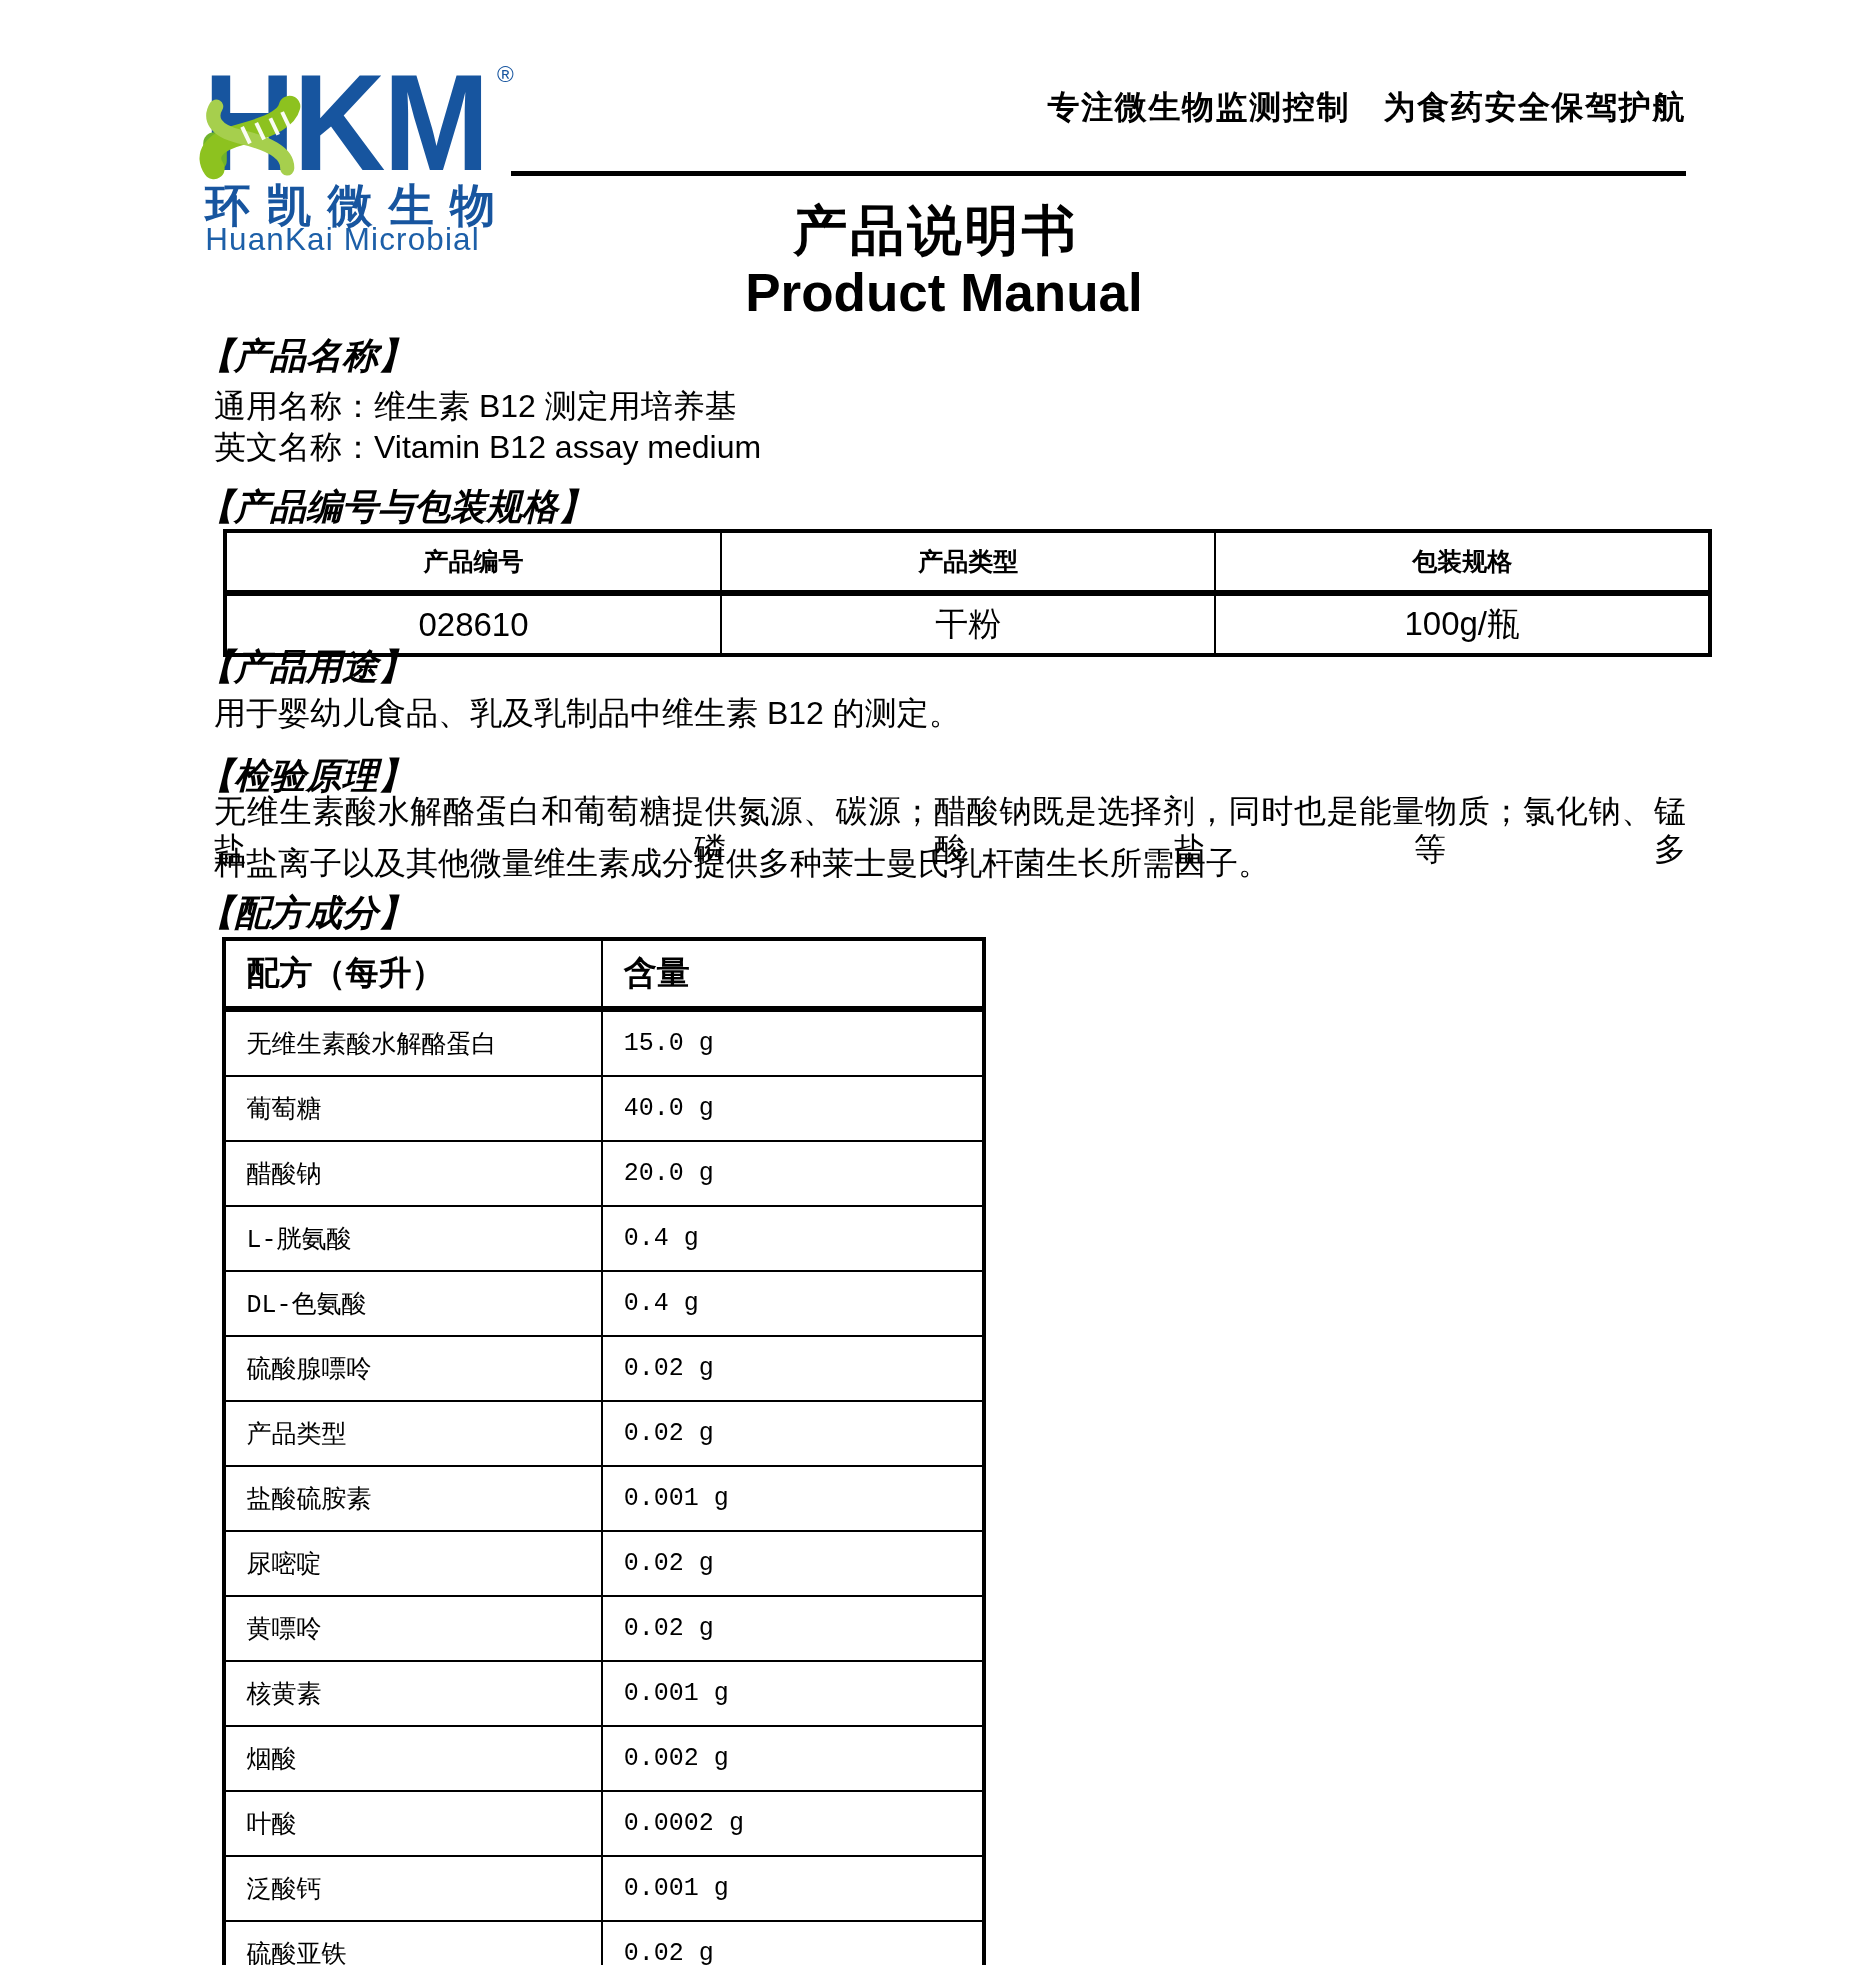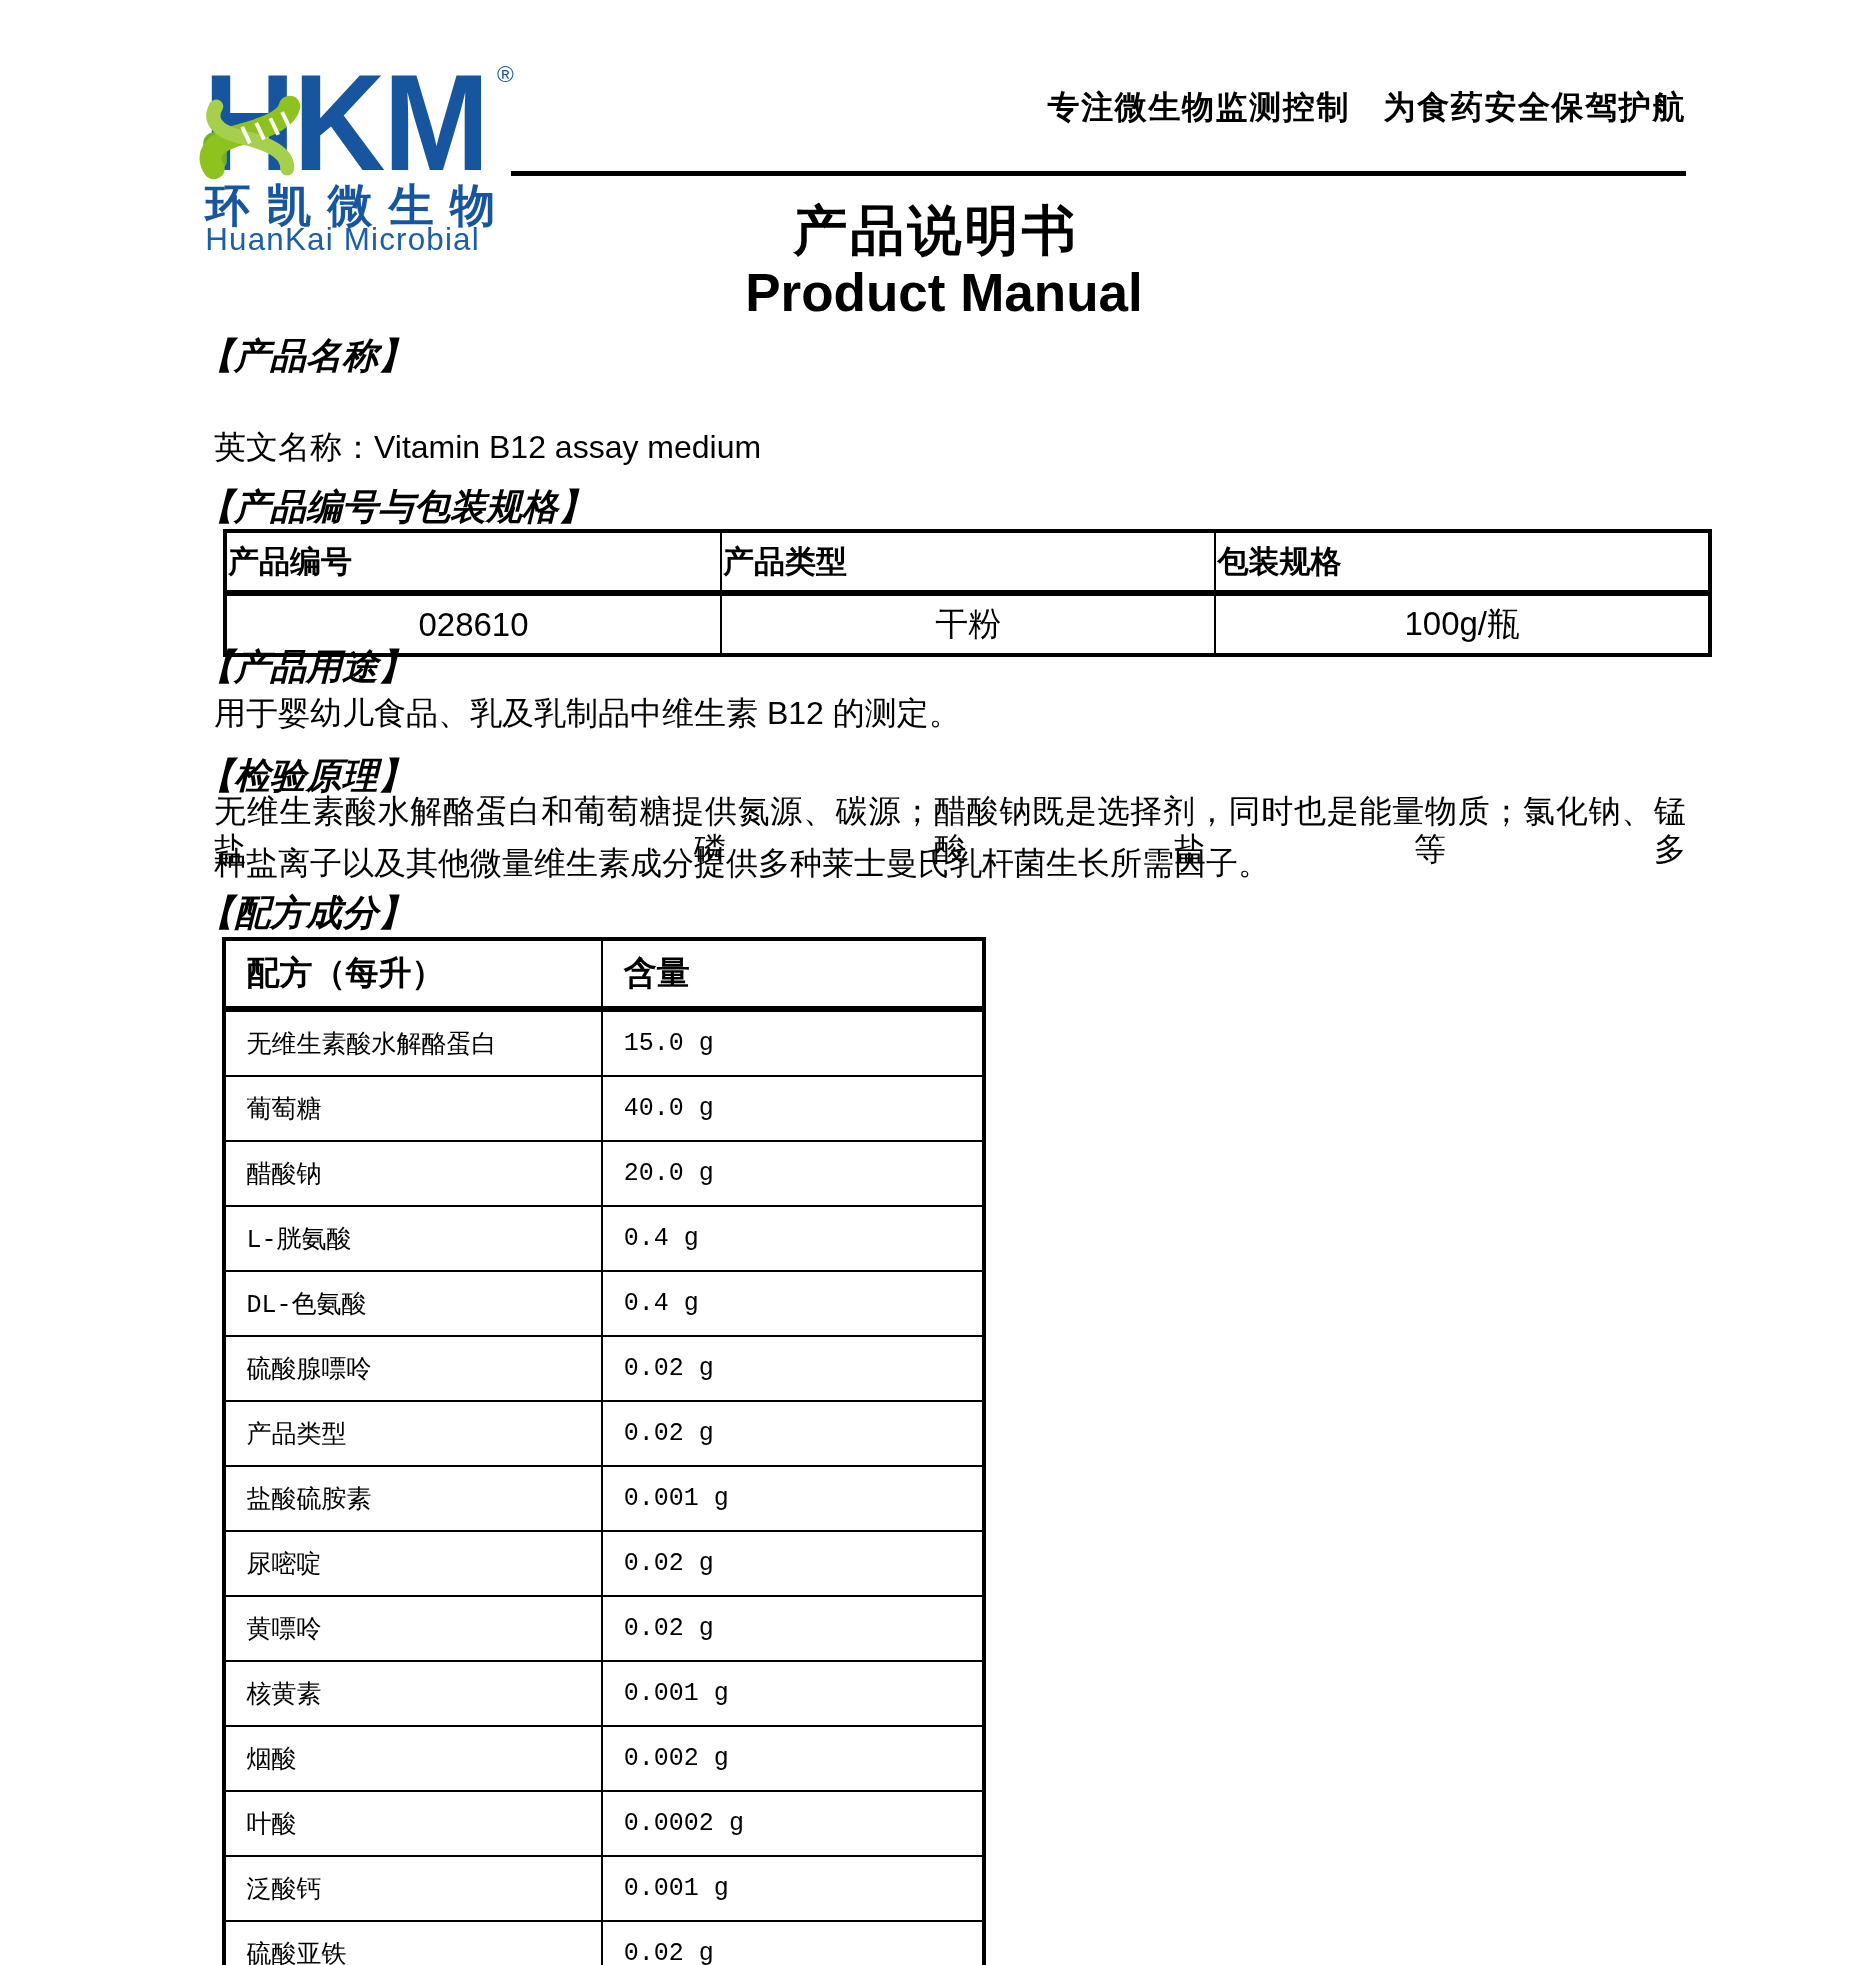--- a/index.html
+++ b/index.html
@@ -19,21 +19,21 @@
             font-size:53px;font-weight:bold;line-height:59px;}
 
   
   .heading{position:absolute;left:198px;font-size:36px;font-weight:bold;line-height:39px;white-space:nowrap;font-style:italic;}
   .bodyline{position:absolute;left:214px;font-size:32px;line-height:38px;white-space:nowrap;}
   .just{white-space:normal;width:1472px;text-align:justify;text-align-last:justify;}
 
   
   table{position:absolute;border-collapse:collapse;table-layout:fixed;background:#fff;}
   .spec{left:223px;top:529px;width:1489px;border:4.7px solid #000;}
-  .spec th{height:55px;font-size:31px;font-weight:bold;text-align:left;
+  .spec th{height:55px;font-size:25px;font-weight:bold;text-align:center;
            border:2.8px solid #000;border-bottom:6.3px solid #000;}
   .spec td{height:55px;font-size:33px;font-weight:normal;text-align:center;border:2.8px solid #000;}
   .formula{left:222px;top:937px;width:764px;border:4.3px solid #000;}
   .formula th{height:63px;font-size:33px;font-weight:bold;text-align:left;padding-left:20.4px;
               border:2.8px solid #000;border-bottom:6.3px solid #000;}
   .formula td{height:61px;font-size:25px;text-align:left;padding-left:20.4px;border:2.8px solid #000;font-family:Liberation Mono, monospace;}
 </style>
 </head>
 <body>
 
@@ -61,20 +61,21 @@
     </svg>
   </div>
 
   <div class="slogan">专注微生物监测控制　为食药安全保驾护航</div>
   <div class="header-rule"></div>
 
   <div class="title-cn">产品说明书</div>
   <div class="title-en">Product Manual</div>
 
   <div class="heading" style="top:336px;">【产品名称】</div>
+  <div class="bodyline" style="top:387px;">通用名称：维生素 B12 测定用培养基</div>
   <div class="bodyline" style="top:428px;">英文名称：Vitamin B12 assay medium</div>
 
   <div class="heading" style="top:487px;">【产品编号与包装规格】</div>
 
   <table class="spec">
     <colgroup>
         <col style="width:33.4%">
         <col style="width:33.3%">
         <col style="width:33.3%">
       </colgroup>

